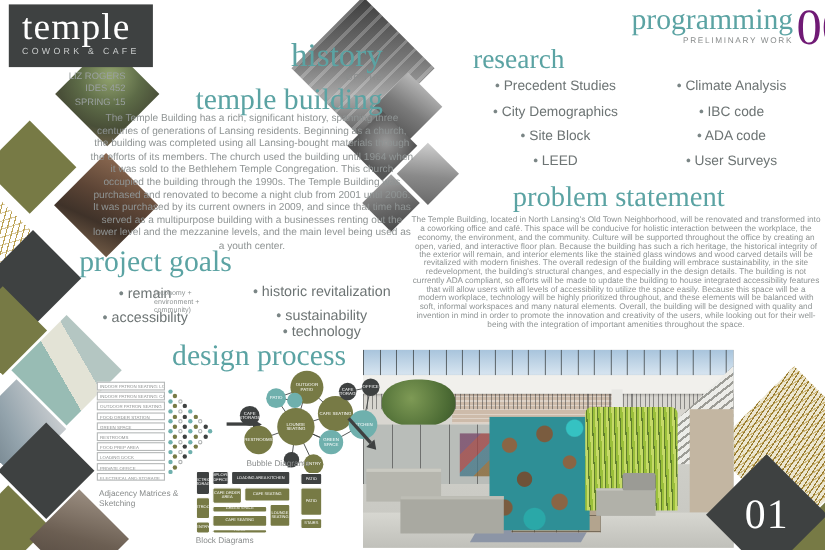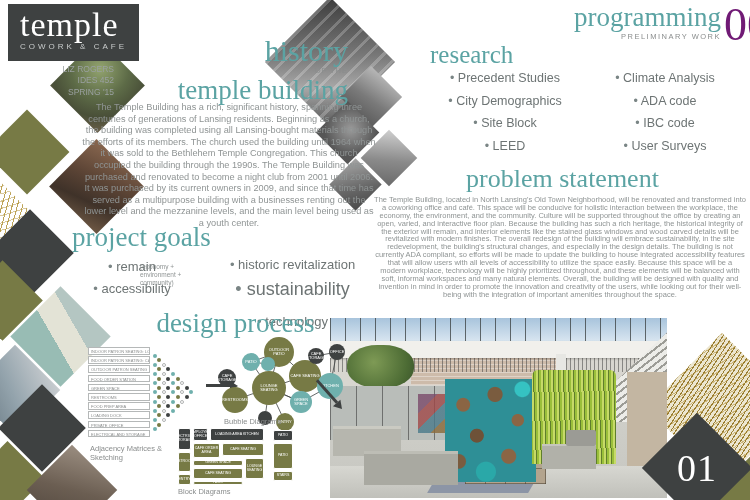--- a/index.html
+++ b/index.html
@@ -129,37 +129,37 @@
 
   <div class="heading" style="left:430px;top:42px;font-size:25px;">research</div>
   <div class="blist" style="left:425px;top:72px;width:160px;">
     <div class="bitem" style="font-size:12.5px;margin-bottom:10px;">Precedent Studies</div>
     <div class="bitem" style="font-size:12.5px;margin-bottom:10px;">City Demographics</div>
     <div class="bitem" style="font-size:12.5px;margin-bottom:10px;">Site Block</div>
     <div class="bitem" style="font-size:12.5px;">LEED</div>
   </div>
   <div class="blist" style="left:590px;top:72px;width:150px;">
     <div class="bitem" style="font-size:12.5px;margin-bottom:10px;">Climate Analysis</div>
+    <div class="bitem" style="font-size:12.5px;margin-bottom:10px;">IBC code</div>
     <div class="bitem" style="font-size:12.5px;margin-bottom:10px;">ADA code</div>
-    <div class="bitem" style="font-size:12.5px;margin-bottom:10px;">IBC code</div>
     <div class="bitem" style="font-size:12.5px;">User Surveys</div>
   </div>
 
   <div class="heading" style="left:380px;top:166px;width:365px;text-align:center;font-size:26px;">problem statement</div>
   <div class="body-text" style="left:374px;top:196px;width:372px;font-size:7.5px;line-height:1.05;">The Temple Building, located in North Lansing's Old Town Neighborhood, will be renovated and transformed into a coworking office and café. This space will be conducive for holistic interaction between the workplace, the economy, the environment, and the community. Culture will be supported throughout the office by creating an open, varied, and interactive floor plan. Because the building has such a rich heritage, the historical integrity of the exterior will remain, and interior elements like the stained glass windows and wood carved details will be revitalized with modern finishes. The overall redesign of the building will embrace sustainability, in the site redevelopment, the building's structural changes, and especially in the design details. The building is not currently ADA compliant, so efforts will be made to update the building to house integrated accessibility features that will allow users with all levels of accessibility to utilize the space easily. Because this space will be a modern workplace, technology will be highly prioritized throughout, and these elements will be balanced with soft, informal workspaces and many natural elements. Overall, the building will be designed with quality and invention in mind in order to promote the innovation and creativity of the users, while looking out for their well-being with the integration of important amenities throughout the space.</div>
 
   <div class="heading" style="left:72px;top:224px;font-size:27px;">project goals</div>
   <div class="blist" style="left:66px;top:260px;width:132px;">
     <div class="bitem" style="font-size:13px;margin-bottom:9px;">remain</div>
     <div class="bitem" style="font-size:13px;">accessibility</div>
   </div>
   <div class="note" style="left:140px;top:263px;width:56px;">(economy + environment + community)</div>
   <div class="blist" style="left:200px;top:258px;width:185px;">
     <div class="bitem" style="font-size:13px;margin-bottom:9px;">historic revitalization</div>
-    <div class="bitem" style="font-size:18px;margin-bottom:17px;">sustainability</div>
+    <div class="bitem" style="font-size:13px;margin-bottom:1px;">sustainability</div>
     <div class="bitem" style="font-size:13px;">technology</div>
   </div>
 
   <div class="heading" style="left:128px;top:310px;width:215px;text-align:center;font-size:27px;">design process</div>
 
   <div class="matrix">
     <div class="mlabels">
         <div class="mrow">INDOOR PATRON SEATING: LOUNGE</div>
         <div class="mrow">INDOOR PATRON SEATING: CAFE</div>
         <div class="mrow">OUTDOOR PATRON SEATING</div>

